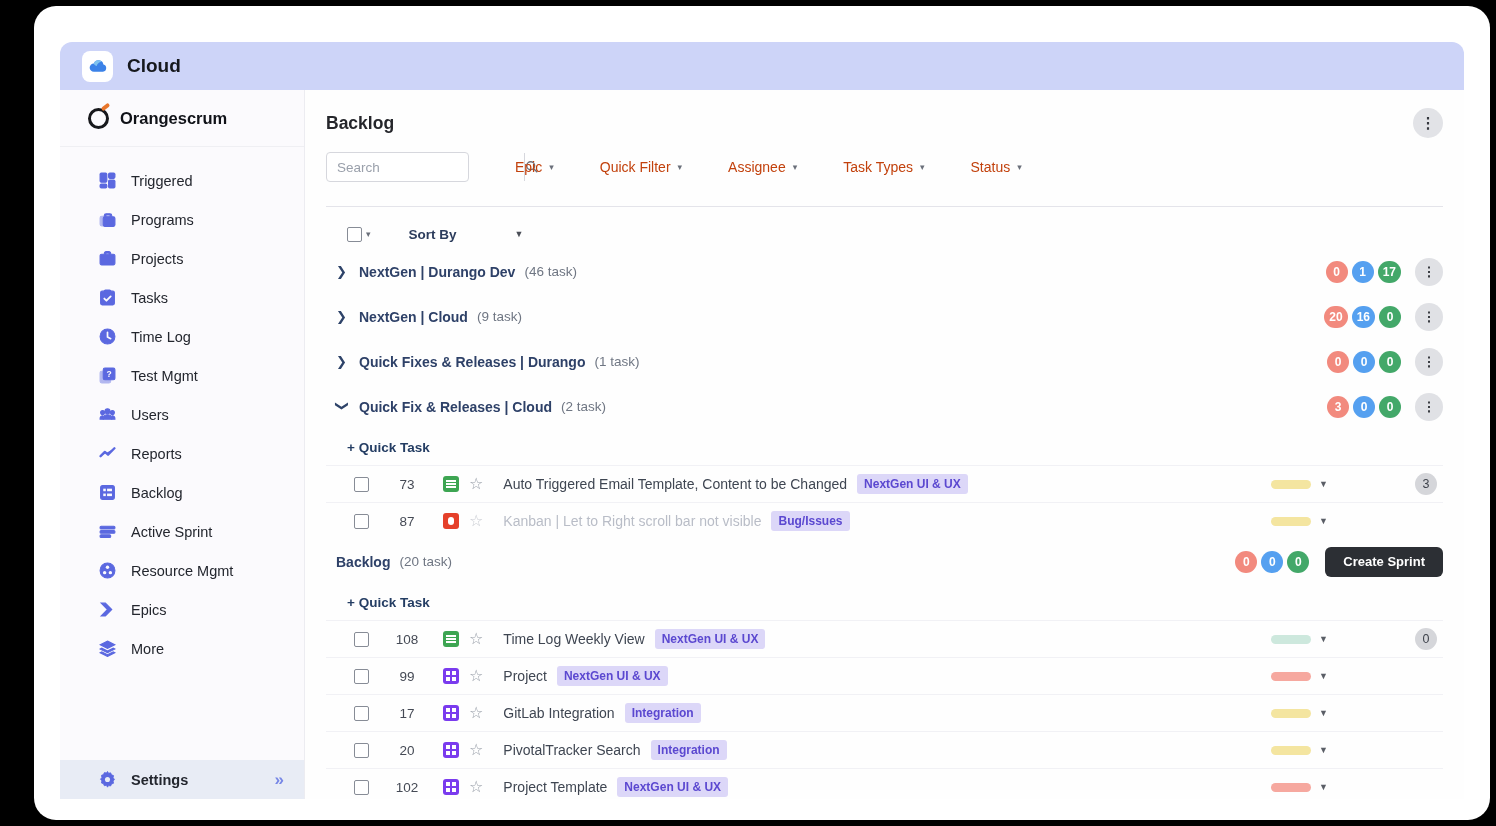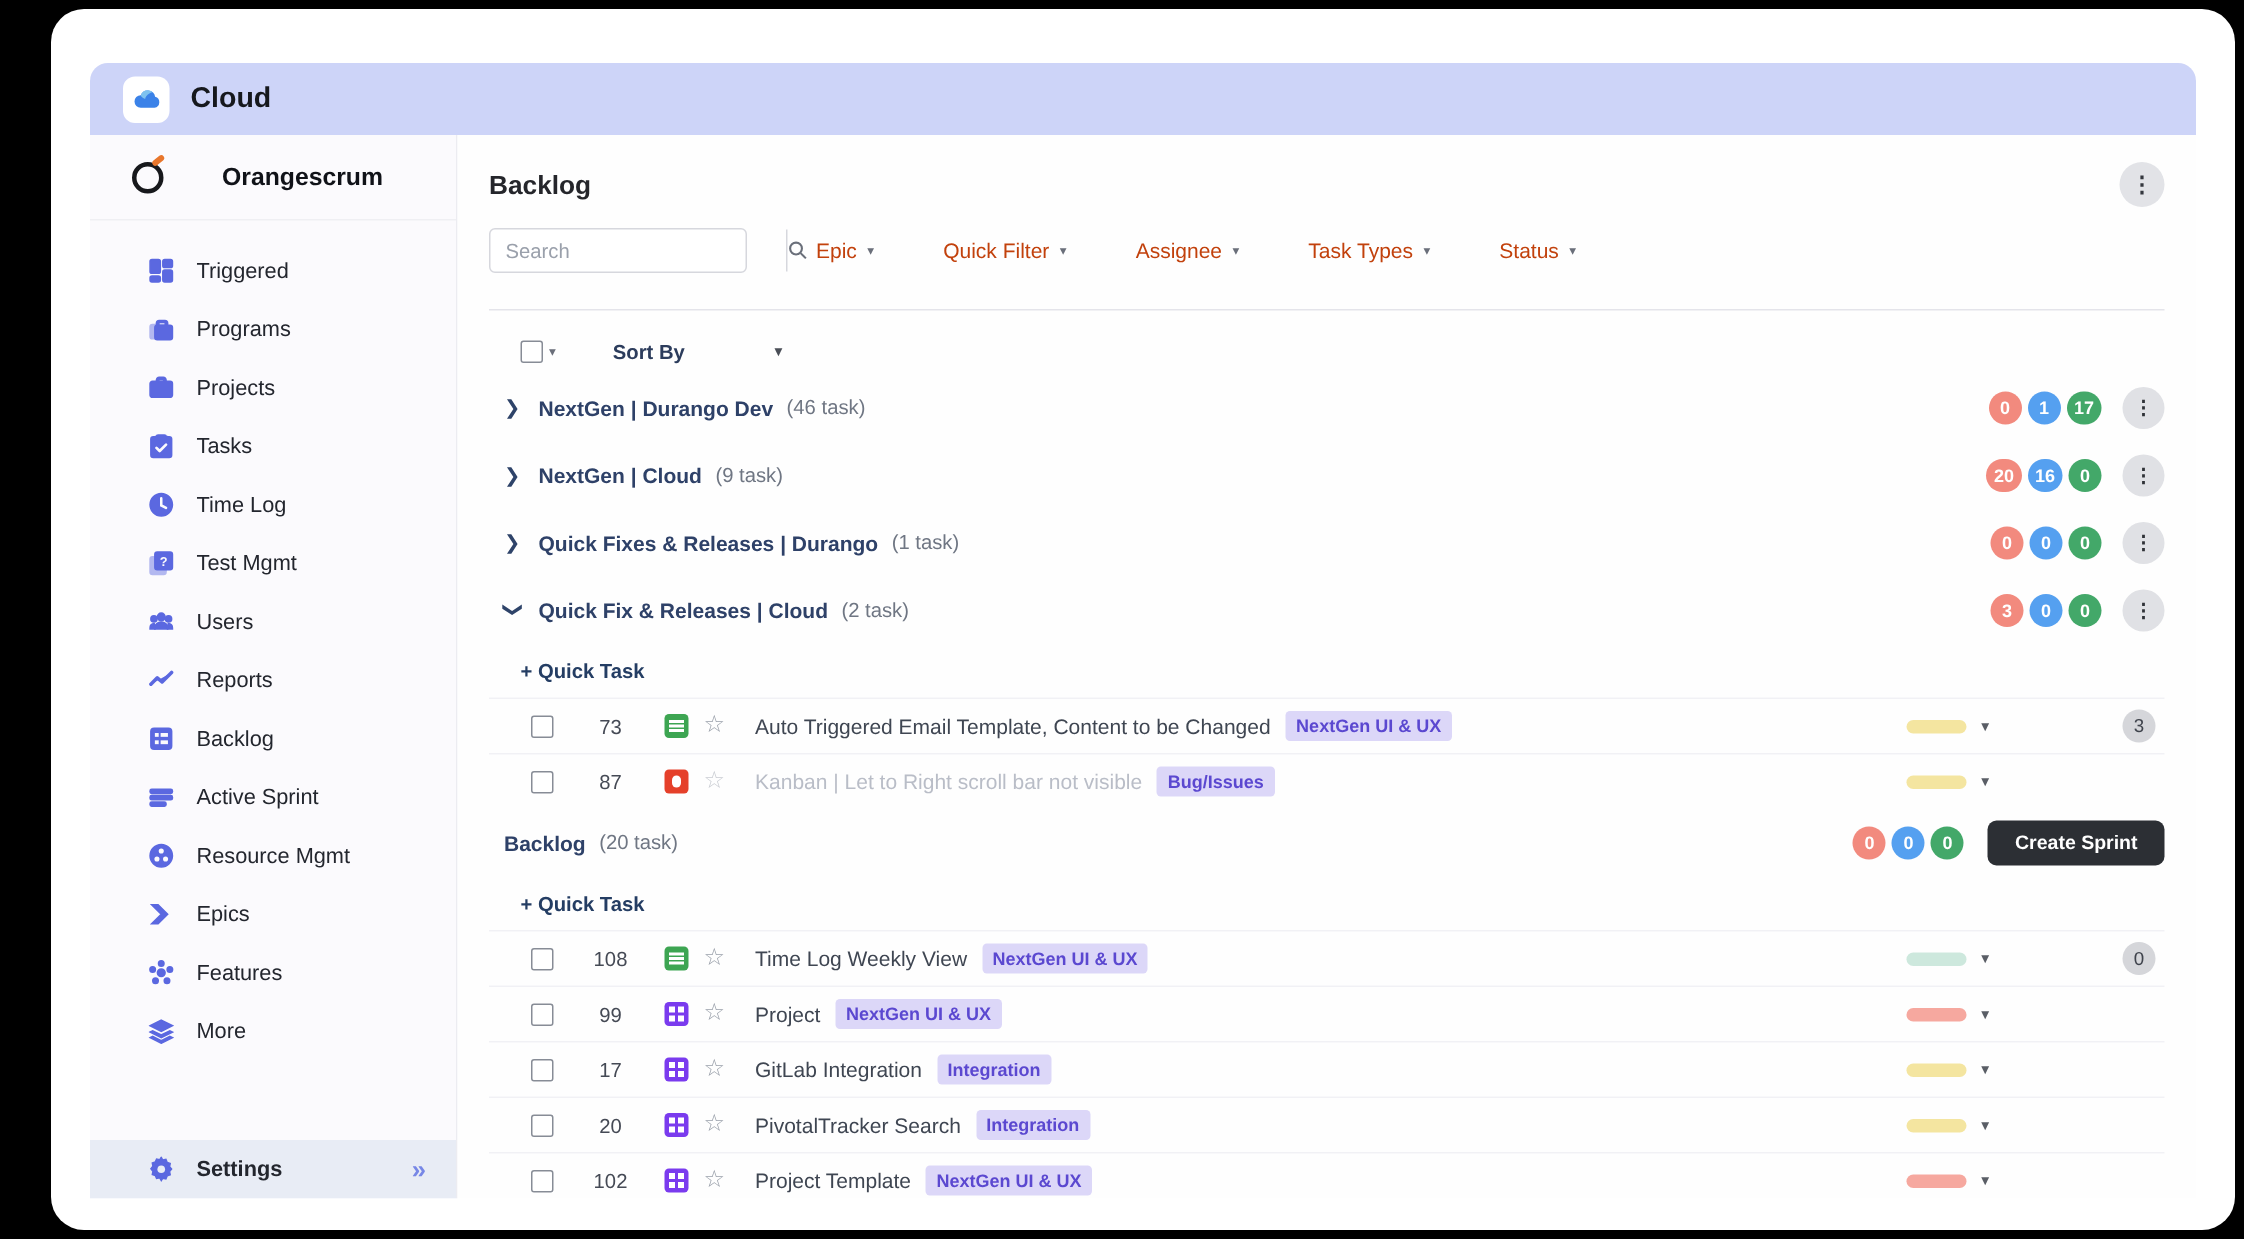--- a/index.html
+++ b/index.html
@@ -9,40 +9,40 @@
 
   
   .topbar { height:48px; background:#cdd4f8; display:flex; align-items:center; padding-left:22px; flex:none; }
   .cloud-logo { width:31px; height:31px; background:#fff; border-radius:8px; display:flex; align-items:center; justify-content:center; }
   .topbar-title { margin-left:14px; font-size:19px; font-weight:700; color:#16181d; }
 
   .main { flex:1; display:flex; min-height:0; }
 
   
   .sidebar { width:245px; flex:none; background:#fbfafd; border-right:1px solid #ececf1; display:flex; flex-direction:column; }
-  .brand { height:57px; border-bottom:1px solid #efeff3; display:flex; align-items:center; padding-left:28px; flex:none;gap:28px; }
+  .brand { height:57px; border-bottom:1px solid #efeff3; display:flex; align-items:center; padding-left:28px; flex:none; }
   .os-ring { position:relative; width:21px; height:21px; border:3px solid #17181c; border-radius:50%; }
   .os-ring::after { content:""; position:absolute; top:-6px; right:-4px; width:9px; height:4px; background:#e8762c; border-radius:3px; transform:rotate(-38deg); }
   .brand-name { margin-left:11px; font-size:16.5px; font-weight:700; color:#101218; }
   .nav { padding-top:14px; }
   .nav-item { height:39px; display:flex; align-items:center; padding-left:38px; cursor:pointer; }
   .nav-ic { width:19px; height:19px; display:flex; align-items:center; justify-content:center; flex:none; }
   .nav-ic svg { width:17px; height:17px; fill:#5b68e0; stroke:#5b68e0; }
   .nav-label { margin-left:14px; font-size:14.5px; color:#23262e; font-weight:500; }
   .settings-row { margin-top:auto; height:39px; background:#e8ecf5; display:flex; align-items:center; padding-left:38px; padding-right:20px; flex:none; }
   .settings-row .nav-label { font-weight:700; }
   .dbl-chev { margin-left:auto; color:#7787e6; font-weight:700; font-size:17px; line-height:1; }
 
   
   .content { flex:1; background:#fefefe; padding:0 21px; overflow:hidden; display:flex; flex-direction:column; }
   .page-head { padding-top:18px; display:flex; align-items:center; justify-content:space-between; flex:none; }
   .page-title { font-size:17.5px; font-weight:600; color:#25262b; }
   .kebab-btn { width:30px; height:30px; border-radius:50%; background:#e2e3e7; border:none; color:#34373e; font-size:15px; font-weight:700; display:flex; align-items:center; justify-content:center; cursor:pointer; }
   .filter-row { margin-top:14px; display:flex; align-items:center; flex:none; }
-  .searchbox { width:172px; height:30px; border:1px solid #d6d7dd; border-radius:4px; background:#fff; display:flex; align-items:stretch; }
+  .searchbox { width:143px; height:30px; border:1px solid #d6d7dd; border-radius:4px; background:#fff; display:flex; align-items:stretch; }
   .searchbox input { flex:1; border:none; outline:none; padding:0 10px; font-size:13.5px; color:#3a3f49; background:transparent; font-family:inherit; }
   .searchbox input::placeholder { color:#9aa0ab; }
   .search-seg { width:30px; border-left:1px solid #d6d7dd; display:flex; align-items:center; justify-content:center; cursor:pointer; }
   .dropdown { margin-left:46px; display:flex; align-items:center; cursor:pointer; }
   .dropdown-label { font-size:14px; color:#c2410c; }
   .caret { margin-left:7px; font-size:9px; color:#6a6f7a; }
   .head-divider { margin-top:24px; height:1px; background:#e4e4ea; flex:none; }
 
   .sortbar { margin-top:12px; height:30px; display:flex; align-items:center; padding-left:21px; flex:none; }
   .cb { width:15px; height:15px; border:1.6px solid #878c96; border-radius:2px; background:#fff; cursor:pointer; flex:none; }
@@ -230,33 +230,20 @@
 
   <div class="nav-item">
     <span class="nav-ic">
                 <svg viewBox="0 0 16 16">
                   <path d="M2 2h4l6 6-6 6H2l6-6z"></path>
                 </svg>
               </span>
     <span class="nav-label">Epics</span>
   </div>
 
-  <div class="nav-item">
-    <span class="nav-ic">
-                <svg viewBox="0 0 16 16">
-                  <circle cx="8" cy="8" r="2.4"></circle>
-                  <circle cx="8" cy="2.2" r="1.7"></circle>
-                  <circle cx="2.6" cy="6" r="1.7"></circle>
-                  <circle cx="13.4" cy="6" r="1.7"></circle>
-                  <circle cx="4.4" cy="13" r="1.7"></circle>
-                  <circle cx="11.6" cy="13" r="1.7"></circle>
-                </svg>
-              </span>
-    <span class="nav-label">Features</span>
-  </div>
 
   <div class="nav-item">
     <span class="nav-ic">
                 <svg viewBox="0 0 16 16">
                   <path d="M8 1l7 3.5L8 8 1 4.5z"></path>
                   <path d="M1 8.5L8 12l7-3.5-1.6-.8L8 10.4 2.6 7.7z"></path>
                   <path d="M1 12l7 3.5L15 12l-1.6-.8L8 13.9l-5.4-2.7z"></path>
                 </svg>
               </span>
     <span class="nav-label">More</span>

